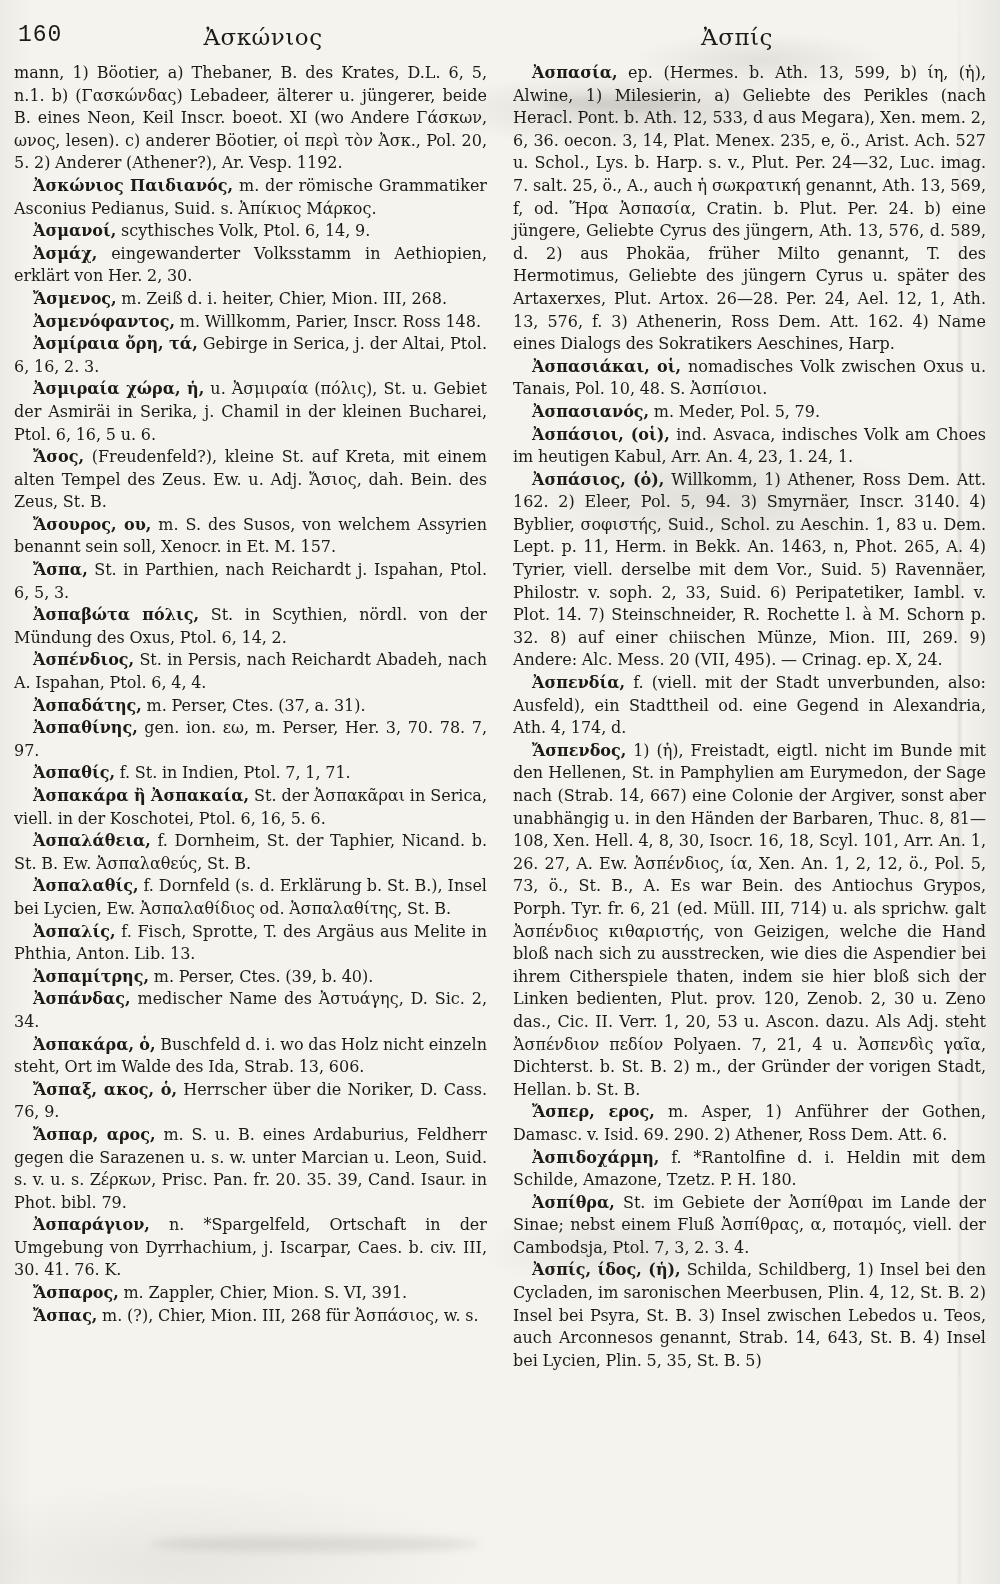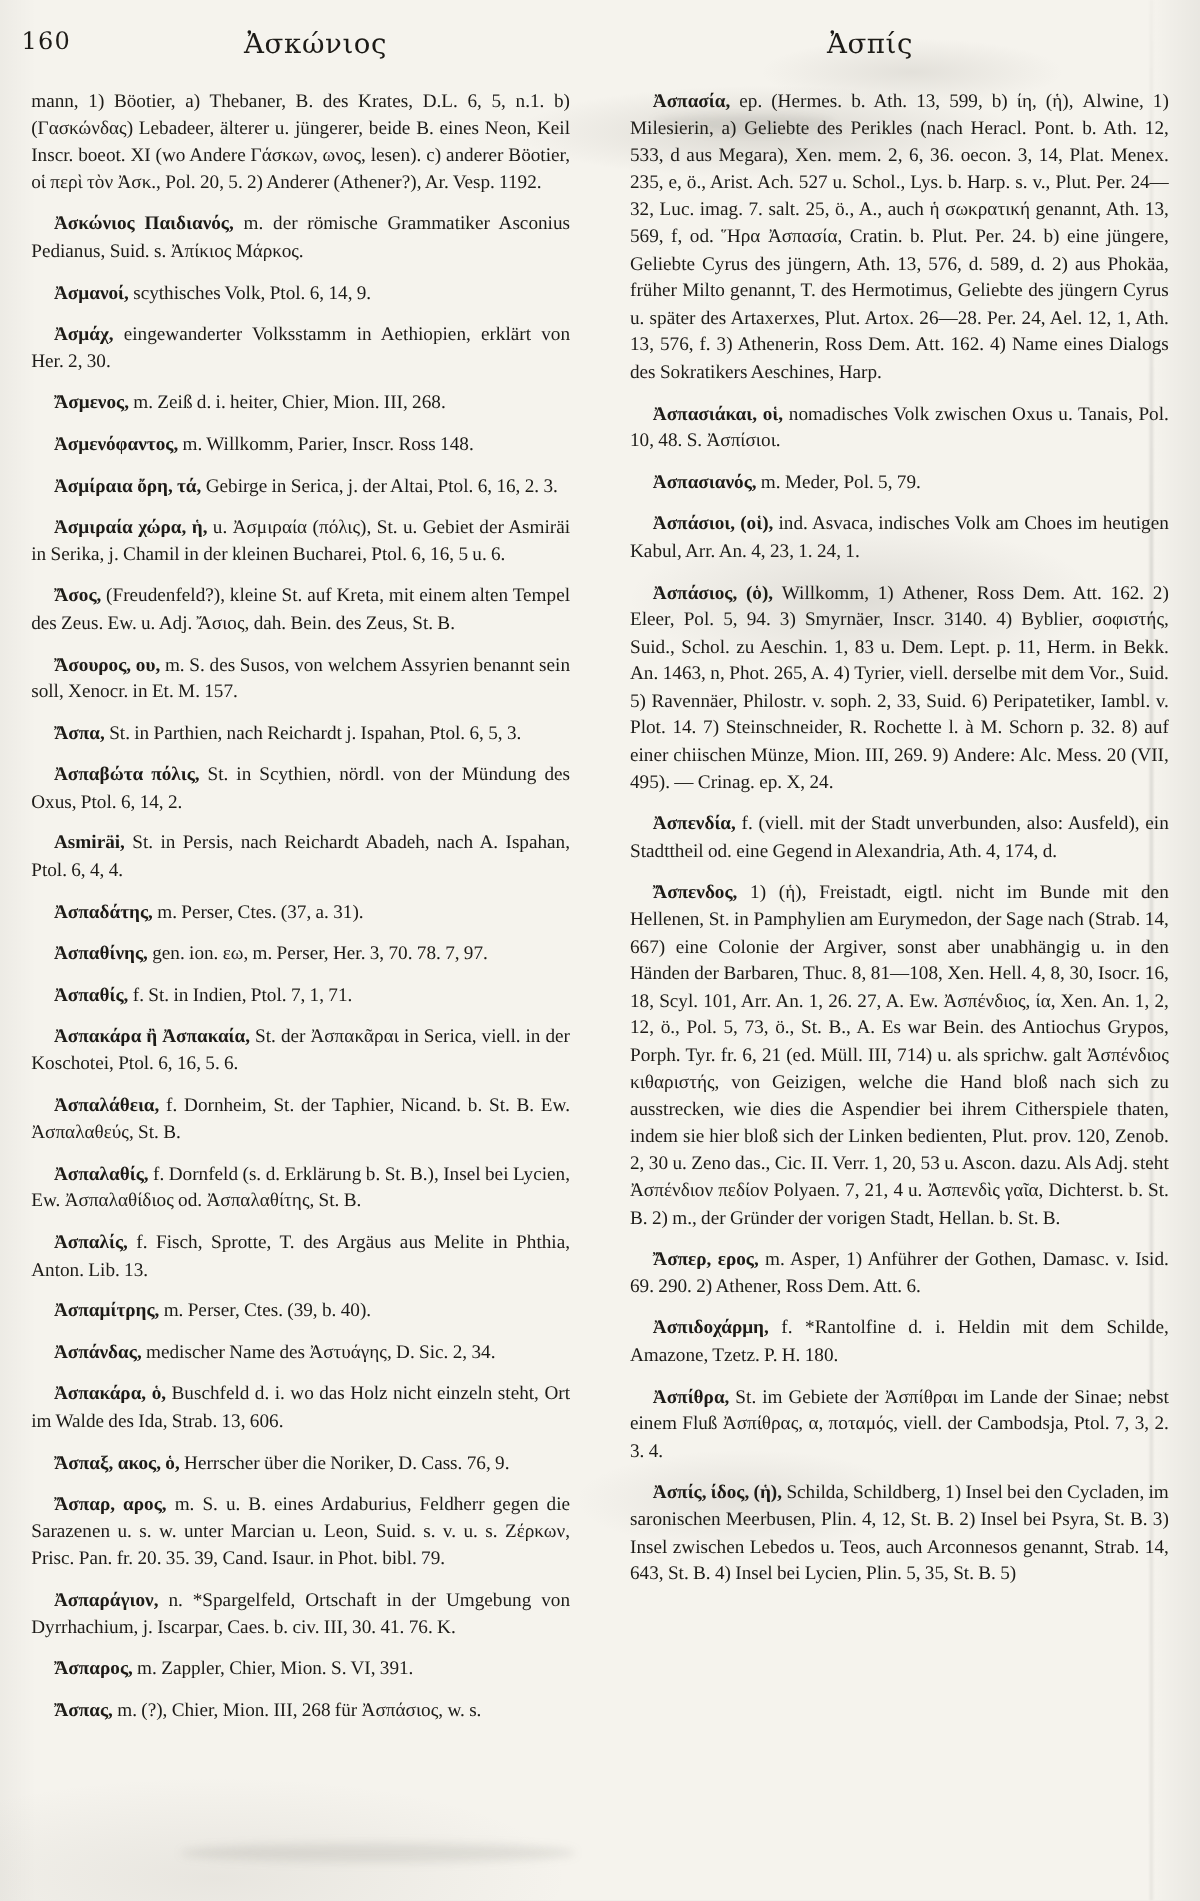--- a/index.html
+++ b/index.html
@@ -38,52 +38,52 @@
     filter: blur(4px);
     border-radius: 50%;
   }
   .ghost.g1 { left: 150px; top: 1536px; width: 330px; height: 16px; }
   .ghost.g2 { left: 545px; top: 96px;  width: 150px; height: 14px; }
 
   .page-number {
     position: absolute;
     left: 18px;
     top: 22px;
-    font-size: 20px;
+    font-size: 23px;
     letter-spacing: 1px;
+    font-family: Liberation Mono, monospace;
   }
   .running-head {
     position: absolute;
     top: 24px;
     font-size: 23px;
     text-align: center;
     letter-spacing: 0.5px;
   }
   .running-head.left  { left: 24px;  width: 478px; }
-  .running-head.right { left: 490px; width: 470px; }
+  .running-head.right { left: 502px; width: 470px; }
 
   .columns {
     position: absolute;
     left: 14px;
     top: 62px;
     width: 972px;
     display: flex;
     gap: 26px;
   }
   .col {
     width: 473px;
   }
   p.entry {
-    margin: 12px;
+    margin: 0;
     font-size: 16px;
     line-height: 22.6px;
     text-align: justify;
     text-indent: 19px;
     word-spacing: -0.4px;
-    font-family: Liberation Serif, serif;
   }
   p.entry.cont { text-indent: 0; }
   .lemma { font-weight: bold; }
 </style>
 </head>
 <body>
 
 <div class="page">
   <div class="crease"></div>
   <div class="ghost g1"></div>
@@ -100,21 +100,21 @@
         <p class="entry"><b class="lemma">Ἀσμανοί,</b> scythisches Volk, Ptol. 6, 14, 9.</p>
         <p class="entry"><b class="lemma">Ἀσμάχ,</b> eingewanderter Volksstamm in Aethiopien, erklärt von Her. 2, 30.</p>
         <p class="entry"><b class="lemma">Ἄσμενος,</b> m. Zeiß d. i. heiter, Chier, Mion. III, 268.</p>
         <p class="entry"><b class="lemma">Ἀσμενόφαντος,</b> m. Willkomm, Parier, Inscr. Ross 148.</p>
         <p class="entry"><b class="lemma">Ἀσμίραια ὄρη, τά,</b> Gebirge in Serica, j. der Altai, Ptol. 6, 16, 2. 3.</p>
         <p class="entry"><b class="lemma">Ἀσμιραία χώρα, ἡ,</b> u. Ἀσμιραία (πόλις), St. u. Gebiet der Asmiräi in Serika, j. Chamil in der kleinen Bucharei, Ptol. 6, 16, 5 u. 6.</p>
         <p class="entry"><b class="lemma">Ἄσος,</b> (Freudenfeld?), kleine St. auf Kreta, mit einem alten Tempel des Zeus. Ew. u. Adj. Ἄσιος, dah. Bein. des Zeus, St. B.</p>
         <p class="entry"><b class="lemma">Ἄσουρος, ου,</b> m. S. des Susos, von welchem Assyrien benannt sein soll, Xenocr. in Et. M. 157.</p>
         <p class="entry"><b class="lemma">Ἄσπα,</b> St. in Parthien, nach Reichardt j. Ispahan, Ptol. 6, 5, 3.</p>
         <p class="entry"><b class="lemma">Ἀσπαβώτα πόλις,</b> St. in Scythien, nördl. von der Mündung des Oxus, Ptol. 6, 14, 2.</p>
-        <p class="entry"><b class="lemma">Asmiräi,</b> St. in Persis, nach Reichardt Abadeh, nach A. Ispahan, Ptol. 6, 4, 4.</p>
+        <p class="entry"><b class="lemma">Ἀσπένδιος,</b> St. in Persis, nach Reichardt Abadeh, nach A. Ispahan, Ptol. 6, 4, 4.</p>
         <p class="entry"><b class="lemma">Ἀσπαδάτης,</b> m. Perser, Ctes. (37, a. 31).</p>
         <p class="entry"><b class="lemma">Ἀσπαθίνης,</b> gen. ion. εω, m. Perser, Her. 3, 70. 78. 7, 97.</p>
         <p class="entry"><b class="lemma">Ἀσπαθίς,</b> f. St. in Indien, Ptol. 7, 1, 71.</p>
         <p class="entry"><b class="lemma">Ἀσπακάρα ἢ Ἀσπακαία,</b> St. der Ἀσπακᾶραι in Serica, viell. in der Koschotei, Ptol. 6, 16, 5. 6.</p>
         <p class="entry"><b class="lemma">Ἀσπαλάθεια,</b> f. Dornheim, St. der Taphier, Nicand. b. St. B. Ew. Ἀσπαλαθεύς, St. B.</p>
         <p class="entry"><b class="lemma">Ἀσπαλαθίς,</b> f. Dornfeld (s. d. Erklärung b. St. B.), Insel bei Lycien, Ew. Ἀσπαλαθίδιος od. Ἀσπαλαθίτης, St. B.</p>
         <p class="entry"><b class="lemma">Ἀσπαλίς,</b> f. Fisch, Sprotte, T. des Argäus aus Melite in Phthia, Anton. Lib. 13.</p>
         <p class="entry"><b class="lemma">Ἀσπαμίτρης,</b> m. Perser, Ctes. (39, b. 40).</p>
         <p class="entry"><b class="lemma">Ἀσπάνδας,</b> medischer Name des Ἀστυάγης, D. Sic. 2, 34.</p>
         <p class="entry"><b class="lemma">Ἀσπακάρα, ὁ,</b> Buschfeld d. i. wo das Holz nicht einzeln steht, Ort im Walde des Ida, Strab. 13, 606.</p>

